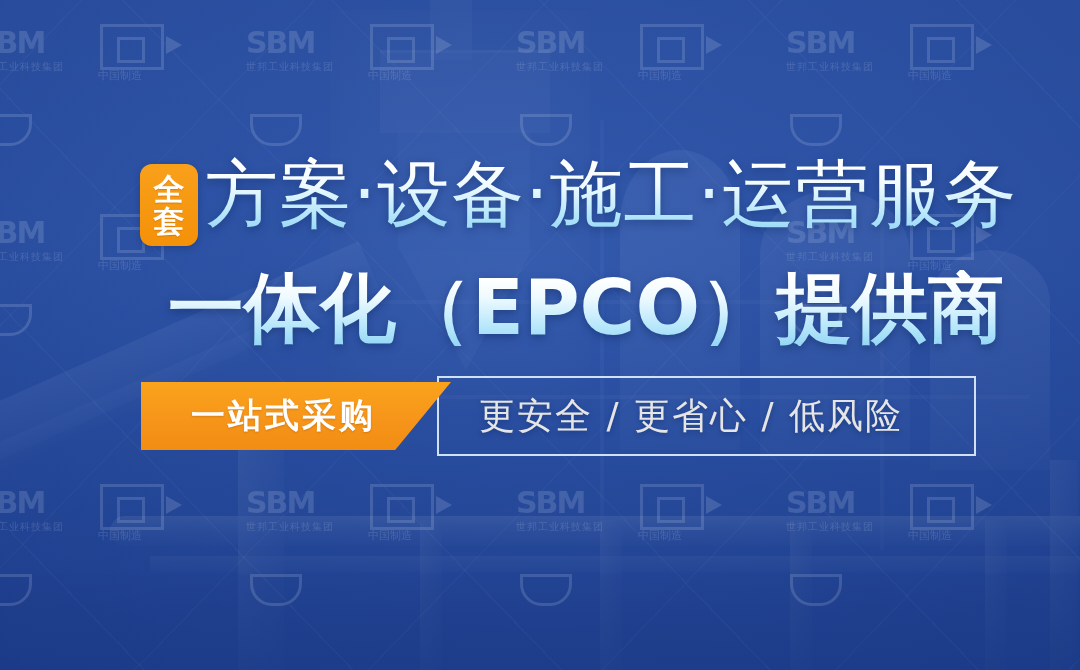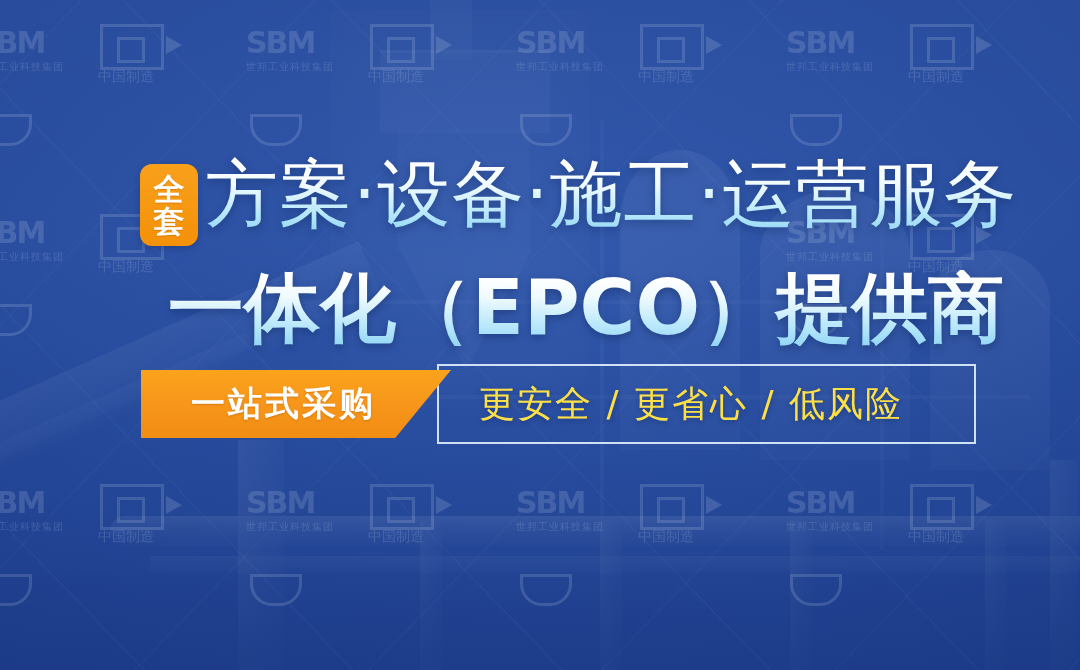--- a/index.html
+++ b/index.html
@@ -186,21 +186,21 @@
     position: absolute;
     left: 196px; top: 26px;
     width: 0; height: 0;
     border-top: 9px solid transparent;
     border-bottom: 9px solid transparent;
     border-left: 16px solid currentColor;
   }
   .wm-sub2 {
     position: absolute;
     left: 128px; top: 58px;
-    font-size: 14px;
+    font-size: 11px;
     white-space: nowrap;
   }
   .wm-cup {
     position: absolute;
     left: 10px; top: 104px;
     width: 46px; height: 26px;
     border: 3px solid currentColor;
     border-radius: 0 0 22px 22px;
   }
   .wm-diag {
@@ -268,21 +268,21 @@
     color: transparent;
     -webkit-text-fill-color: transparent;
     filter: drop-shadow(0 3px 4px rgba(14,38,92,.45));
     font-family: "DejaVu Sans", "Liberation Sans", sans-serif;
     margin-left: 40px;
   }
 
   
   .strip {
     position: absolute;
-    left: 141px; top: 364px;
+    left: 141px; top: 376px;
     width: 835px; height: 80px; padding-left: 16px;
   }
   .strip-frame {
     position: absolute;
     left: 296px; top: 0;
     width: 539px; height: 80px;
     border: 2px solid rgba(222,238,252,.92);
     box-sizing: border-box;
   }
   .tag {
@@ -303,21 +303,21 @@
     margin-left: 50px;
     text-shadow: 0 1px 2px rgba(150,75,0,.35);
     font-family: "DejaVu Sans", "Liberation Sans", sans-serif;
   }
   .strip-text {
     position: absolute;
     left: 338px; top: 0;
     height: 80px;
     display: flex;
     align-items: center;
-    color: #fde047;
+    color: #e5e5e5;
     font-size: 36px;
     font-weight: 400;
     letter-spacing: 2px;
     white-space: nowrap;
     text-shadow: 0 2px 5px rgba(14,38,92,.45);
     font-family: "DejaVu Sans", "Liberation Sans", sans-serif;
   }
 </style>
 </head>
 <body>

